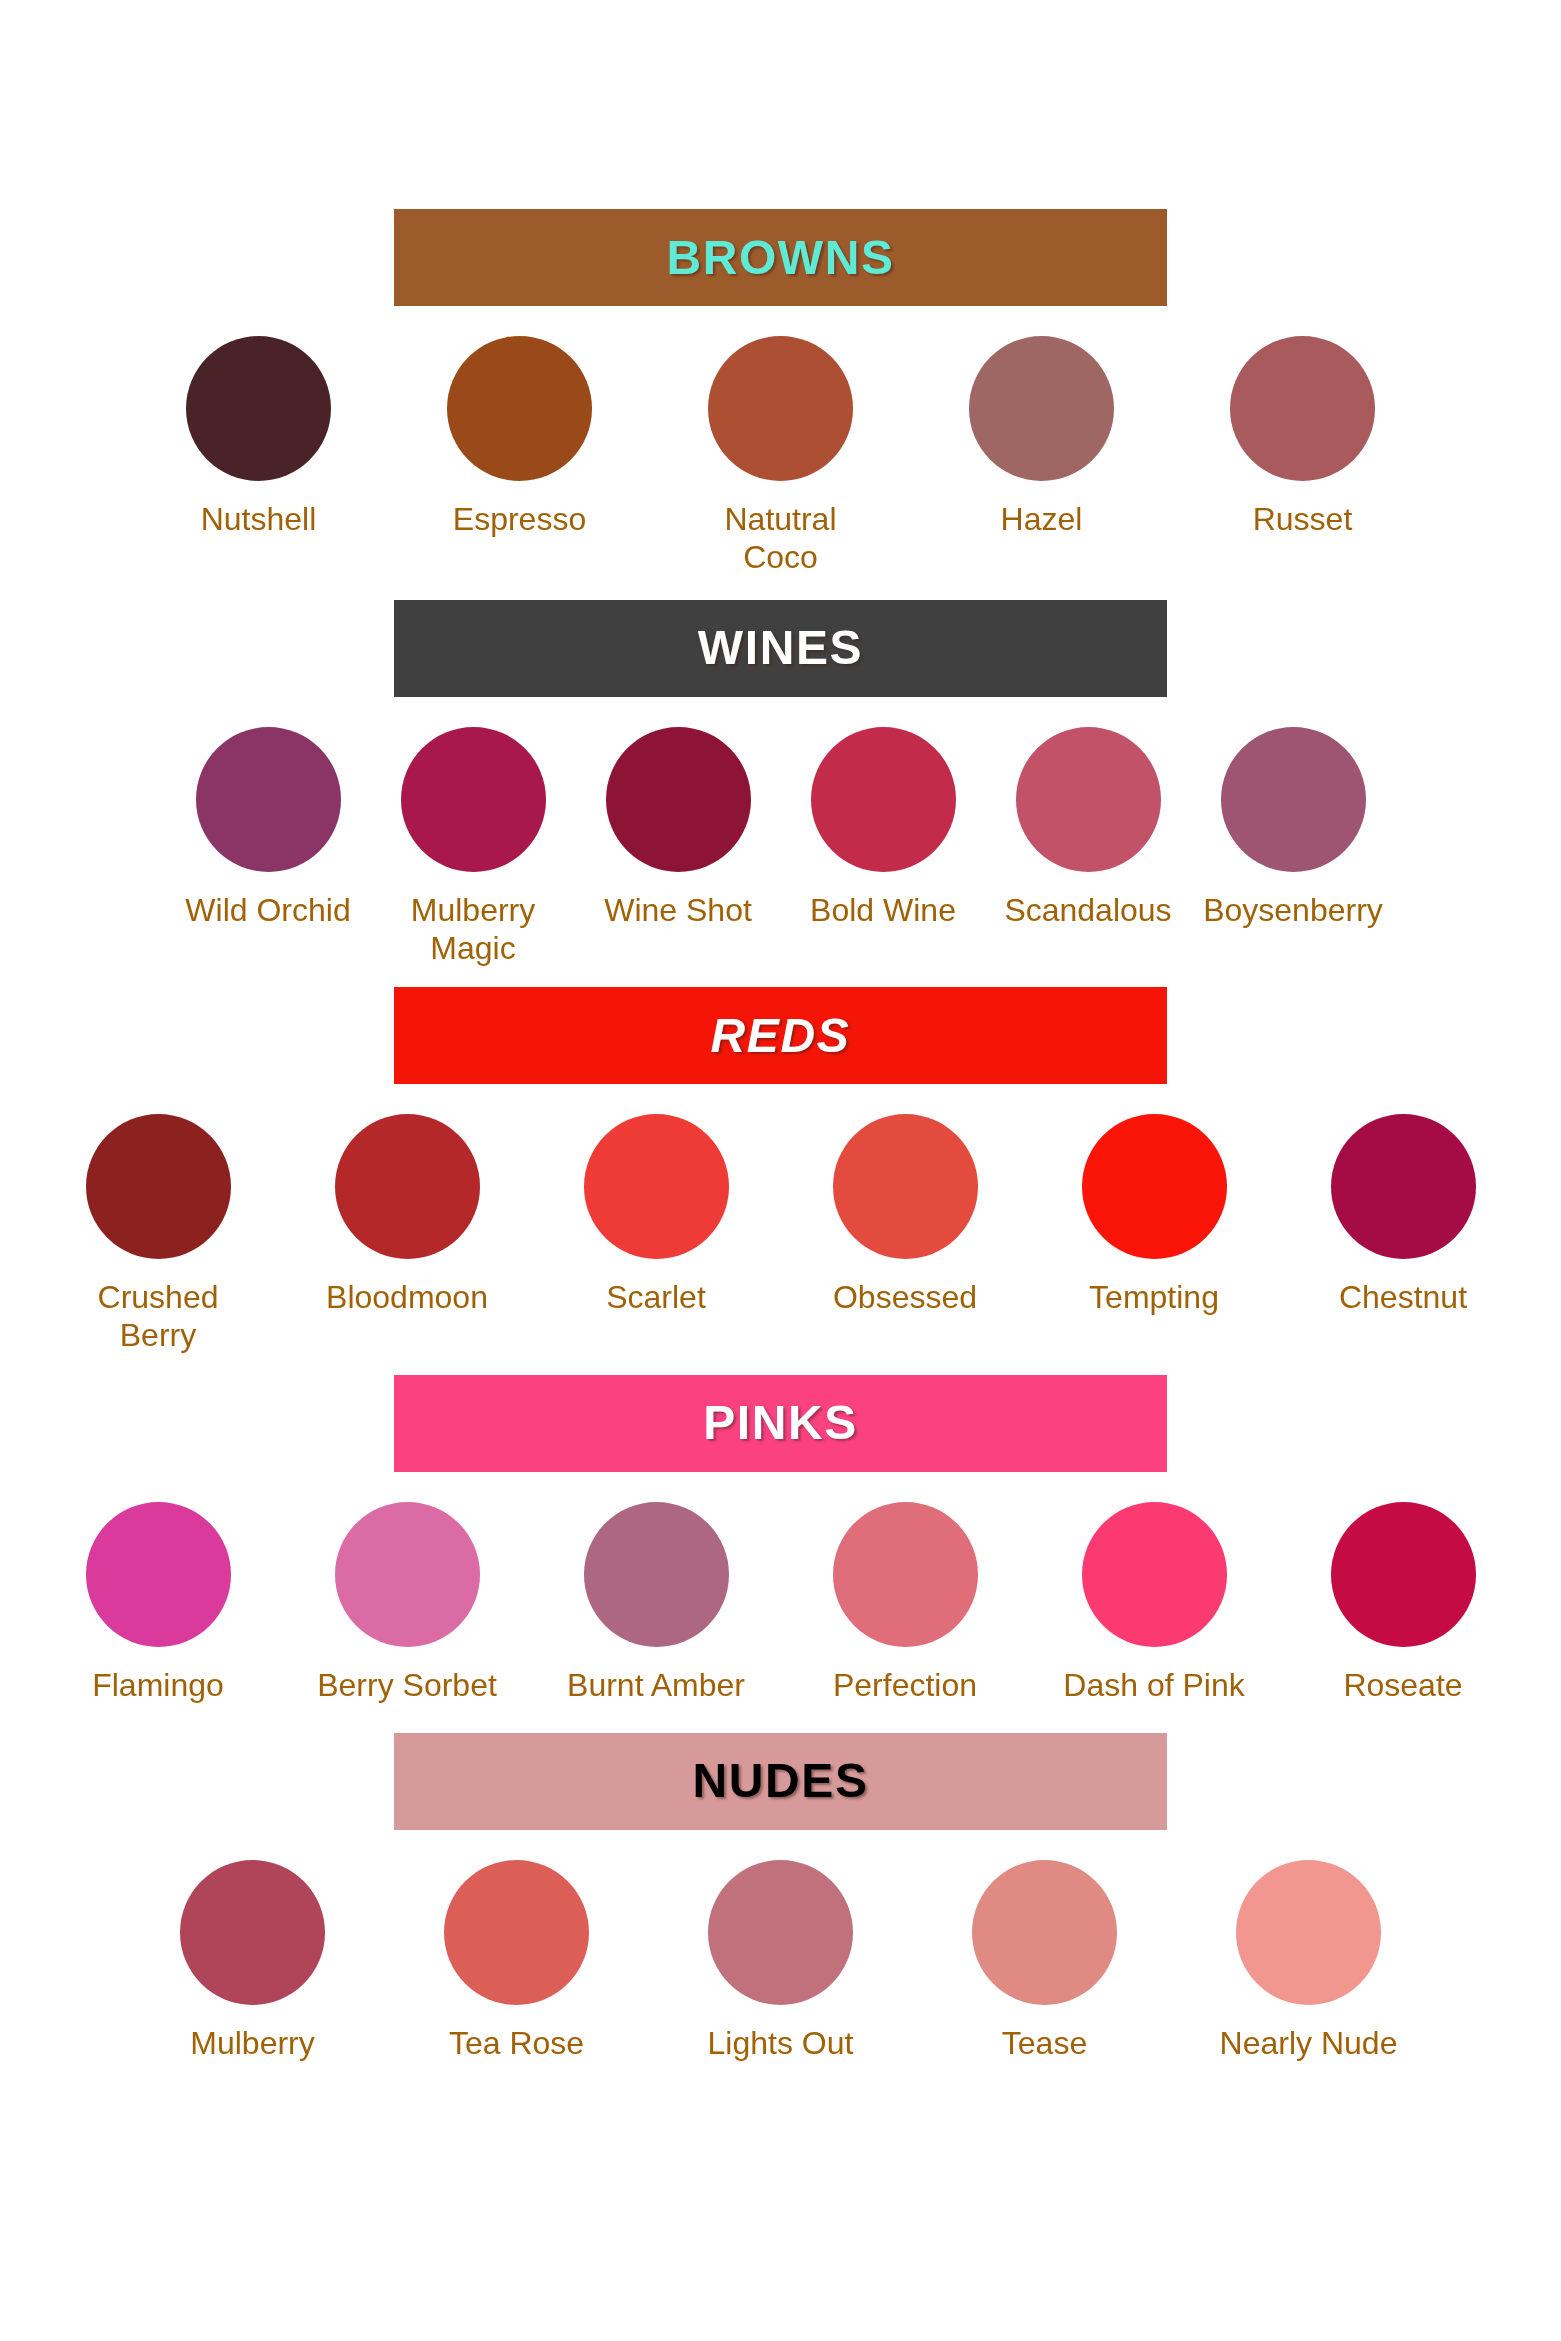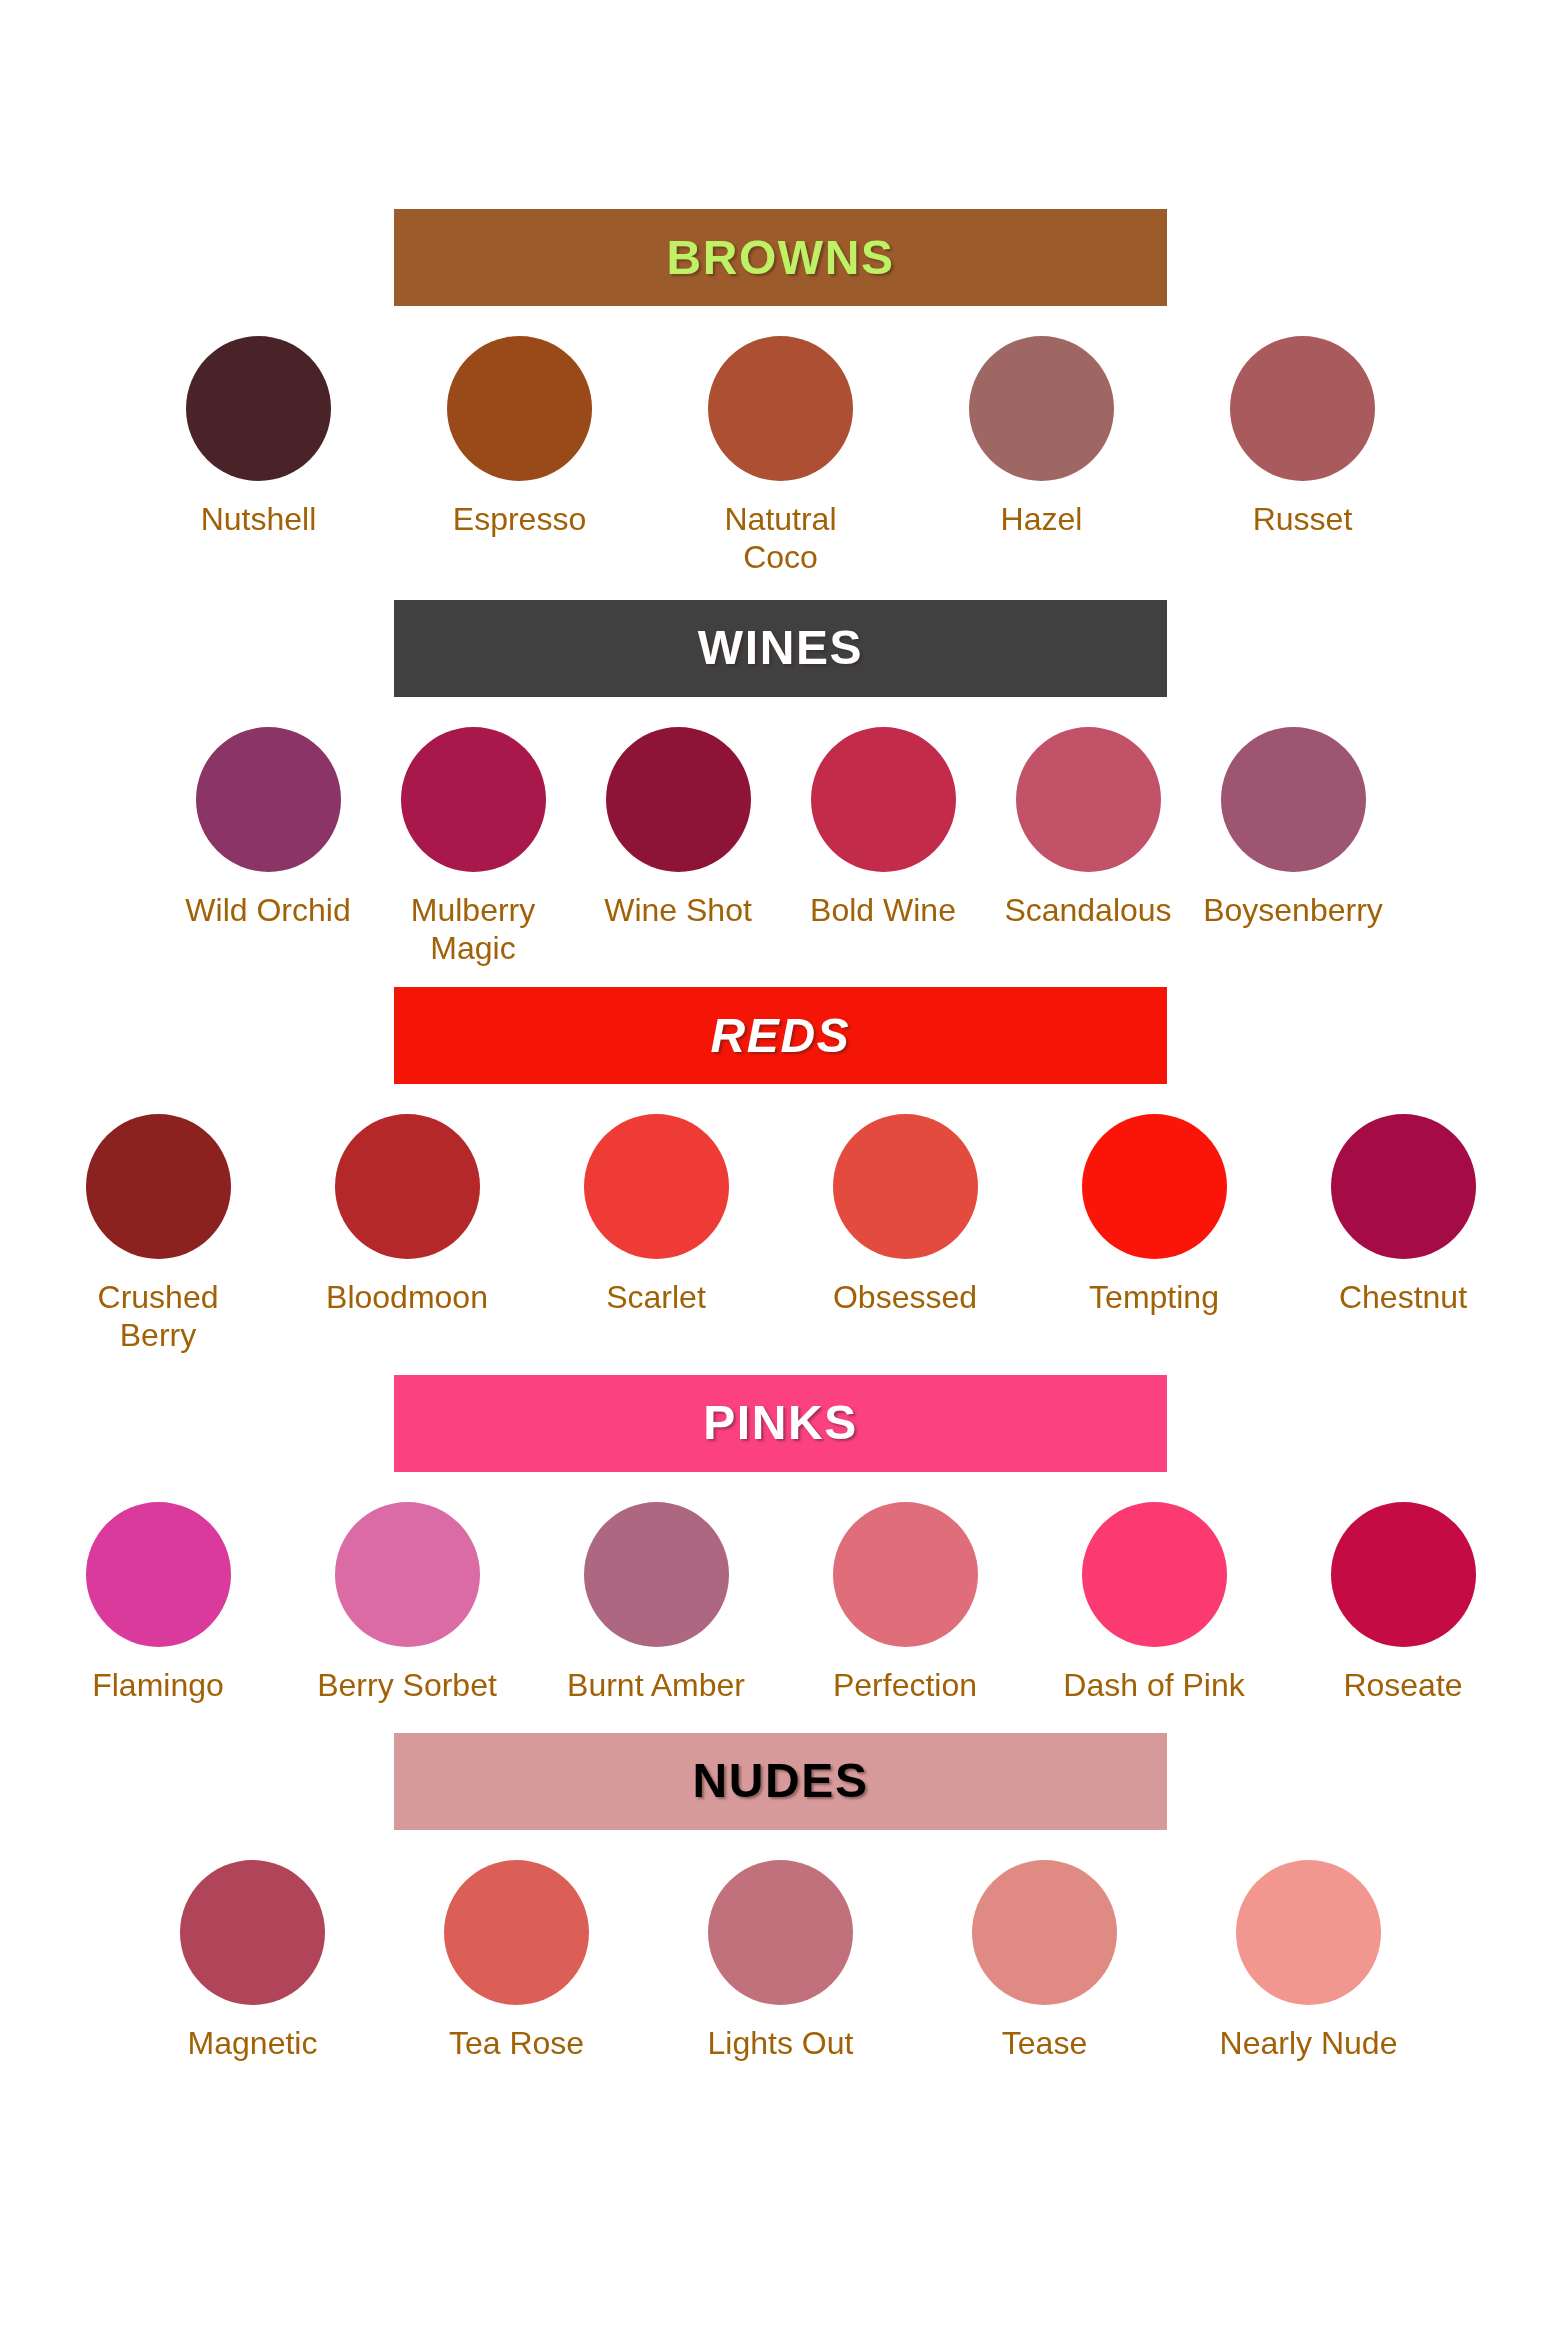--- a/index.html
+++ b/index.html
@@ -102,21 +102,21 @@
   .section.wines  { margin-bottom: 20px; }
   .section.reds   { margin-bottom: 20px; }
   .section.pinks  { margin-bottom: 28px; }
 </style>
 </head>
 <body>
 
 <div id="chart-root">
     <div class="section browns">
       <div class="banner" style="background: rgb(156, 91, 43);">
-        <div class="banner-label" style="color: #bef264;">BROWNS</div>
+        <div class="banner-label" style="color: #5eead4;">BROWNS</div>
       </div>
       <div class="swatch-row">
         <div class="swatch-cell">
           <div class="swatch-dot" style="background: rgb(74, 35, 40);"></div>
           <div class="swatch-name">Nutshell</div>
         </div>
         <div class="swatch-cell">
           <div class="swatch-dot" style="background: rgb(154, 74, 24);"></div>
           <div class="swatch-name">Espresso</div>
         </div>
@@ -227,21 +227,21 @@
         </div>
       </div>
     </div>
     <div class="section nudes">
       <div class="banner" style="background: rgb(215, 154, 154);">
         <div class="banner-label" style="color: #000000;">NUDES</div>
       </div>
       <div class="swatch-row">
         <div class="swatch-cell">
           <div class="swatch-dot" style="background: rgb(176, 68, 88);"></div>
-          <div class="swatch-name">Magnetic</div>
+          <div class="swatch-name">Mulberry</div>
         </div>
         <div class="swatch-cell">
           <div class="swatch-dot" style="background: rgb(219, 95, 87);"></div>
           <div class="swatch-name">Tea Rose</div>
         </div>
         <div class="swatch-cell">
           <div class="swatch-dot" style="background: rgb(193, 113, 123);"></div>
           <div class="swatch-name">Lights Out</div>
         </div>
         <div class="swatch-cell">

